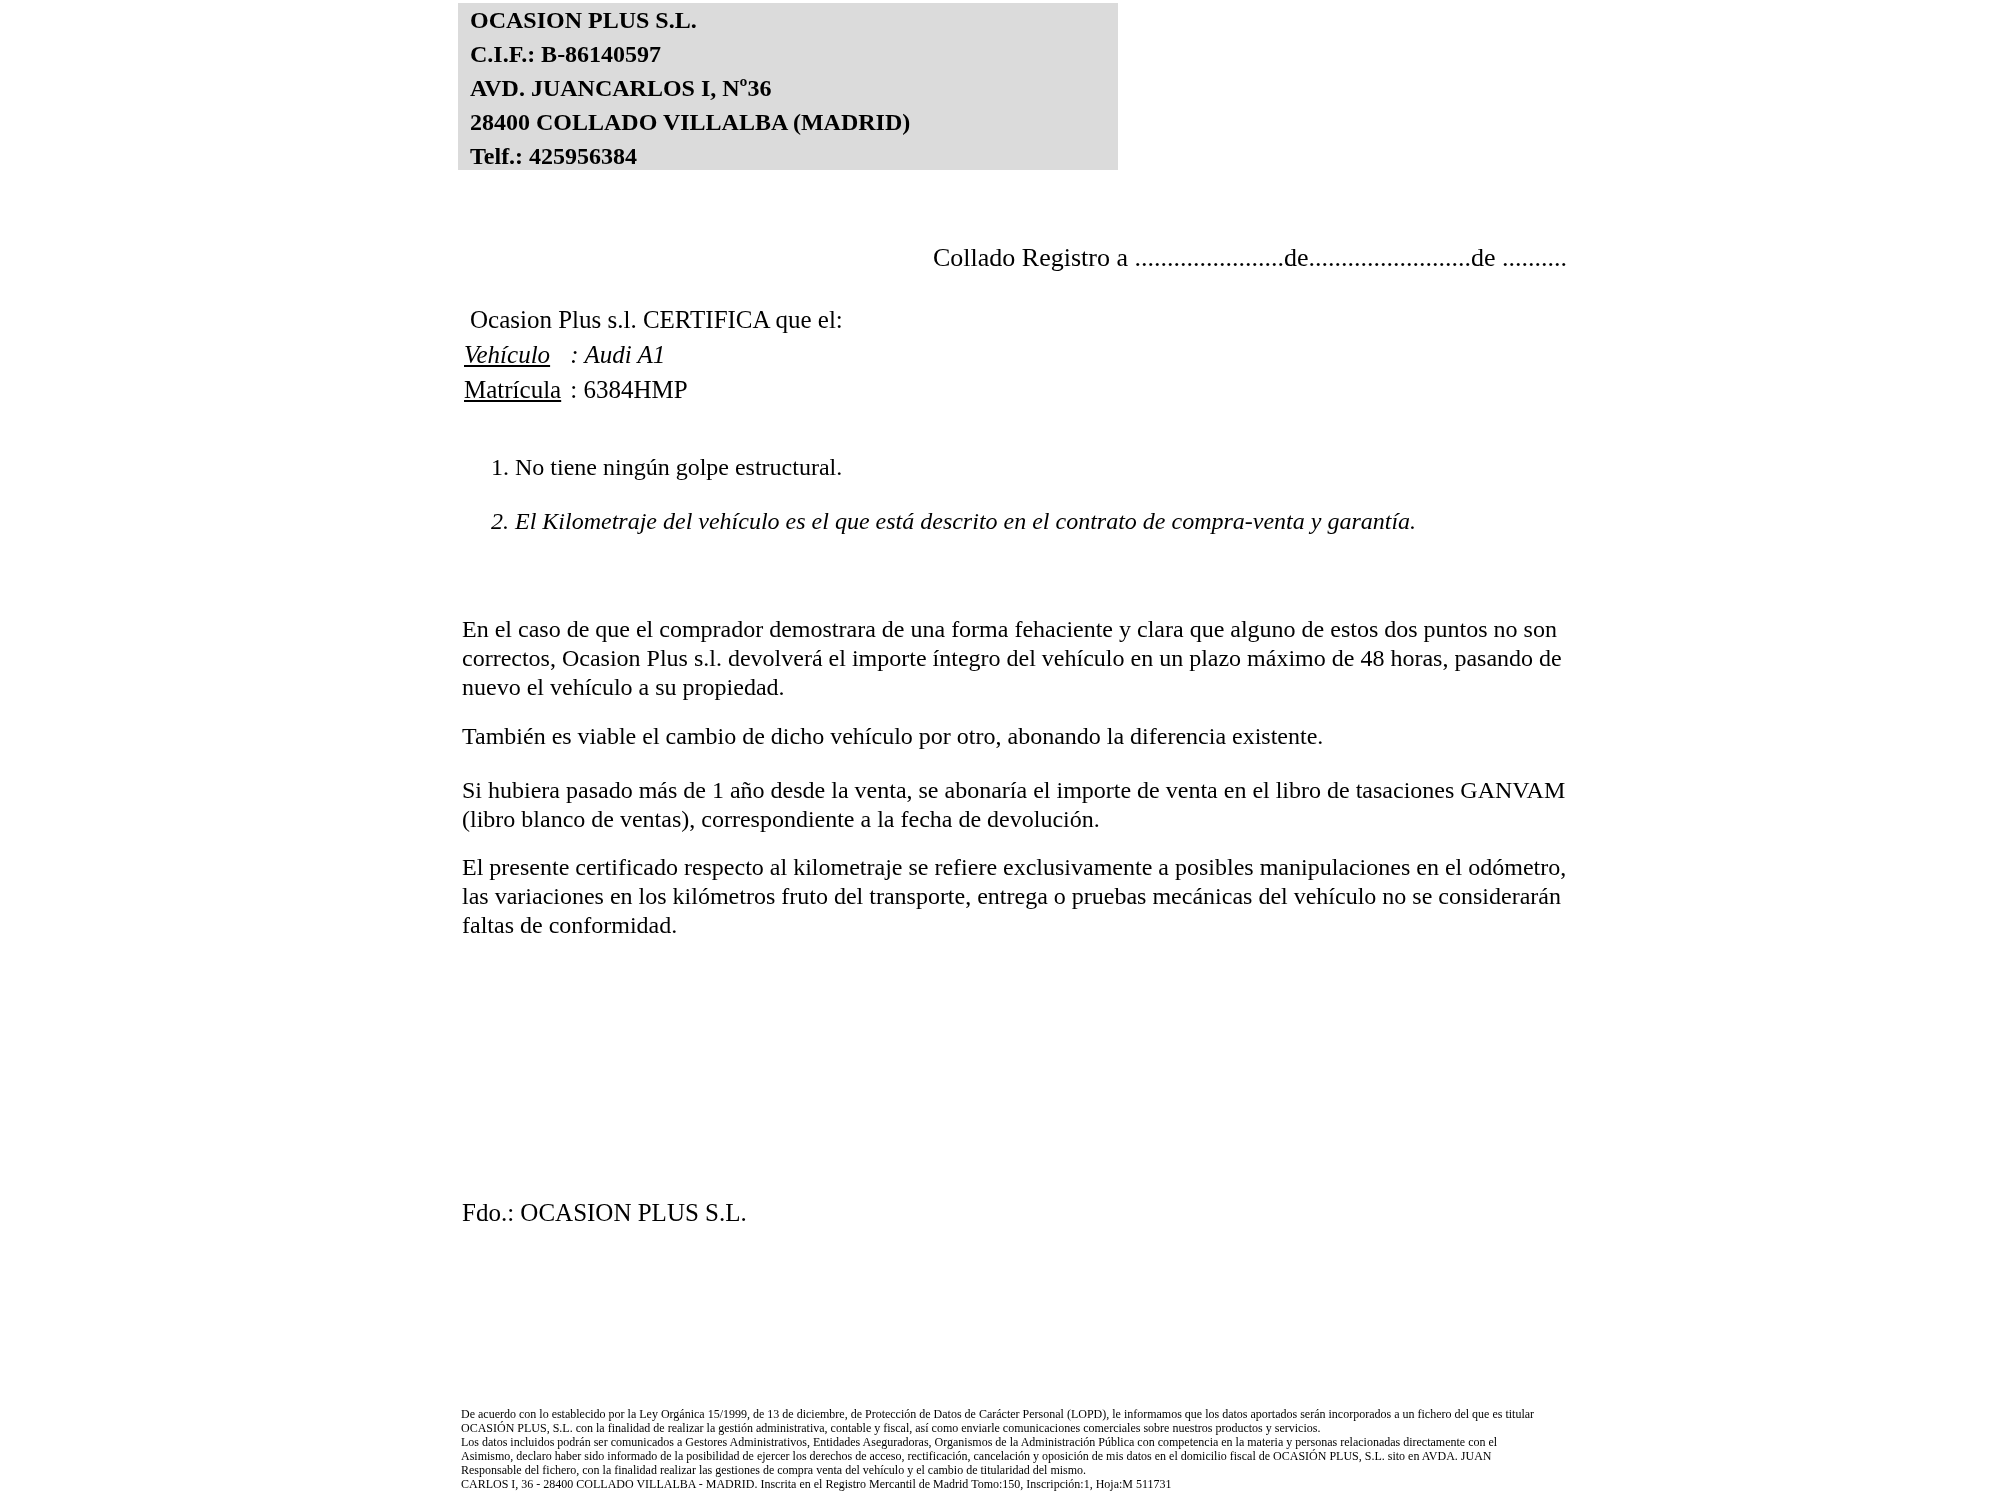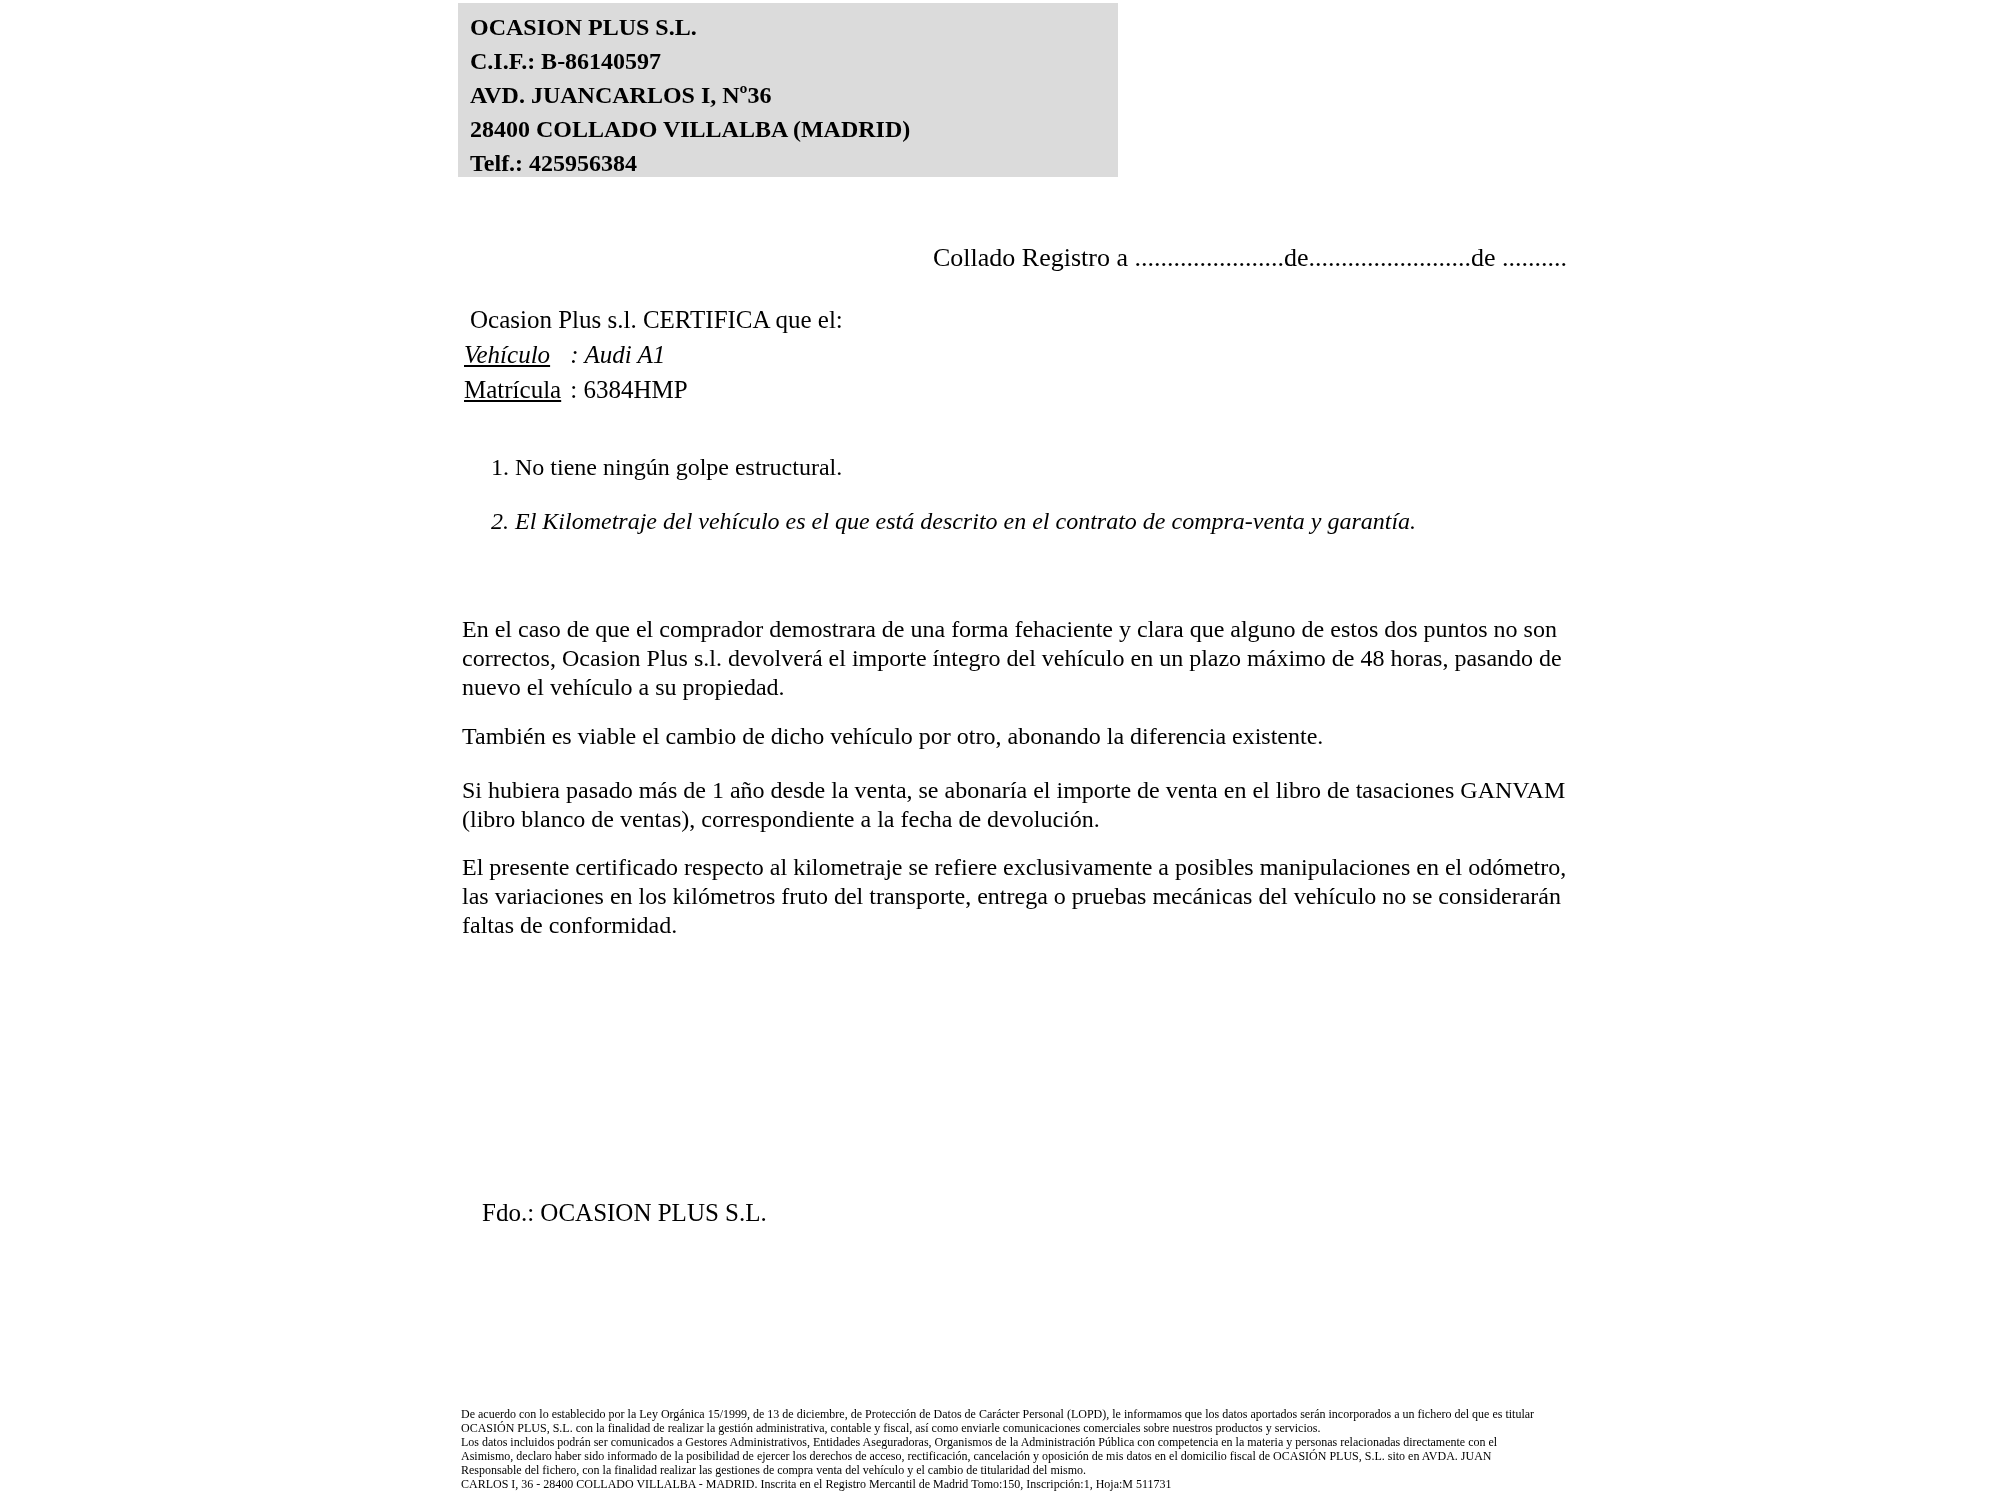--- a/index.html
+++ b/index.html
@@ -11,21 +11,21 @@
     position: relative;
     overflow: hidden;
   }
   .abs { position: absolute; }
 
   
   .company-box {
     left: 458px; top: 3px;
     width: 648px; height: 167px;
     background: #dbdbdb;
-    padding: 7px 0 0 12px;
+    padding: 0 0 0 12px;
   }
   .company-box .line {
     font-weight: bold;
     font-size: 24px;
     line-height: 34px;
     white-space: nowrap;
   }
 
   
   .date-line {
@@ -58,21 +58,21 @@
     width: 1105px;
     font-size: 24px;
     line-height: 29px;
   }
   .para.refund   { top: 615px; }
   .para.exchange { top: 722px; }
   .para.ganvam   { top: 776px; }
   .para.odometer { top: 853px; }
 
   
-  .signature { left: 462px; top: 1199px; font-size: 25px; white-space: nowrap; margin-left: 20px; }
+  .signature { left: 462px; top: 1199px; font-size: 25px; white-space: nowrap; }
 
   
   .legal { left: 461px; top: 1407px; width: 1120px; }
   .legal .legal-line {
     font-size: 12px;
     line-height: 14px;
     white-space: nowrap;
   }
 </style>
 </head>

